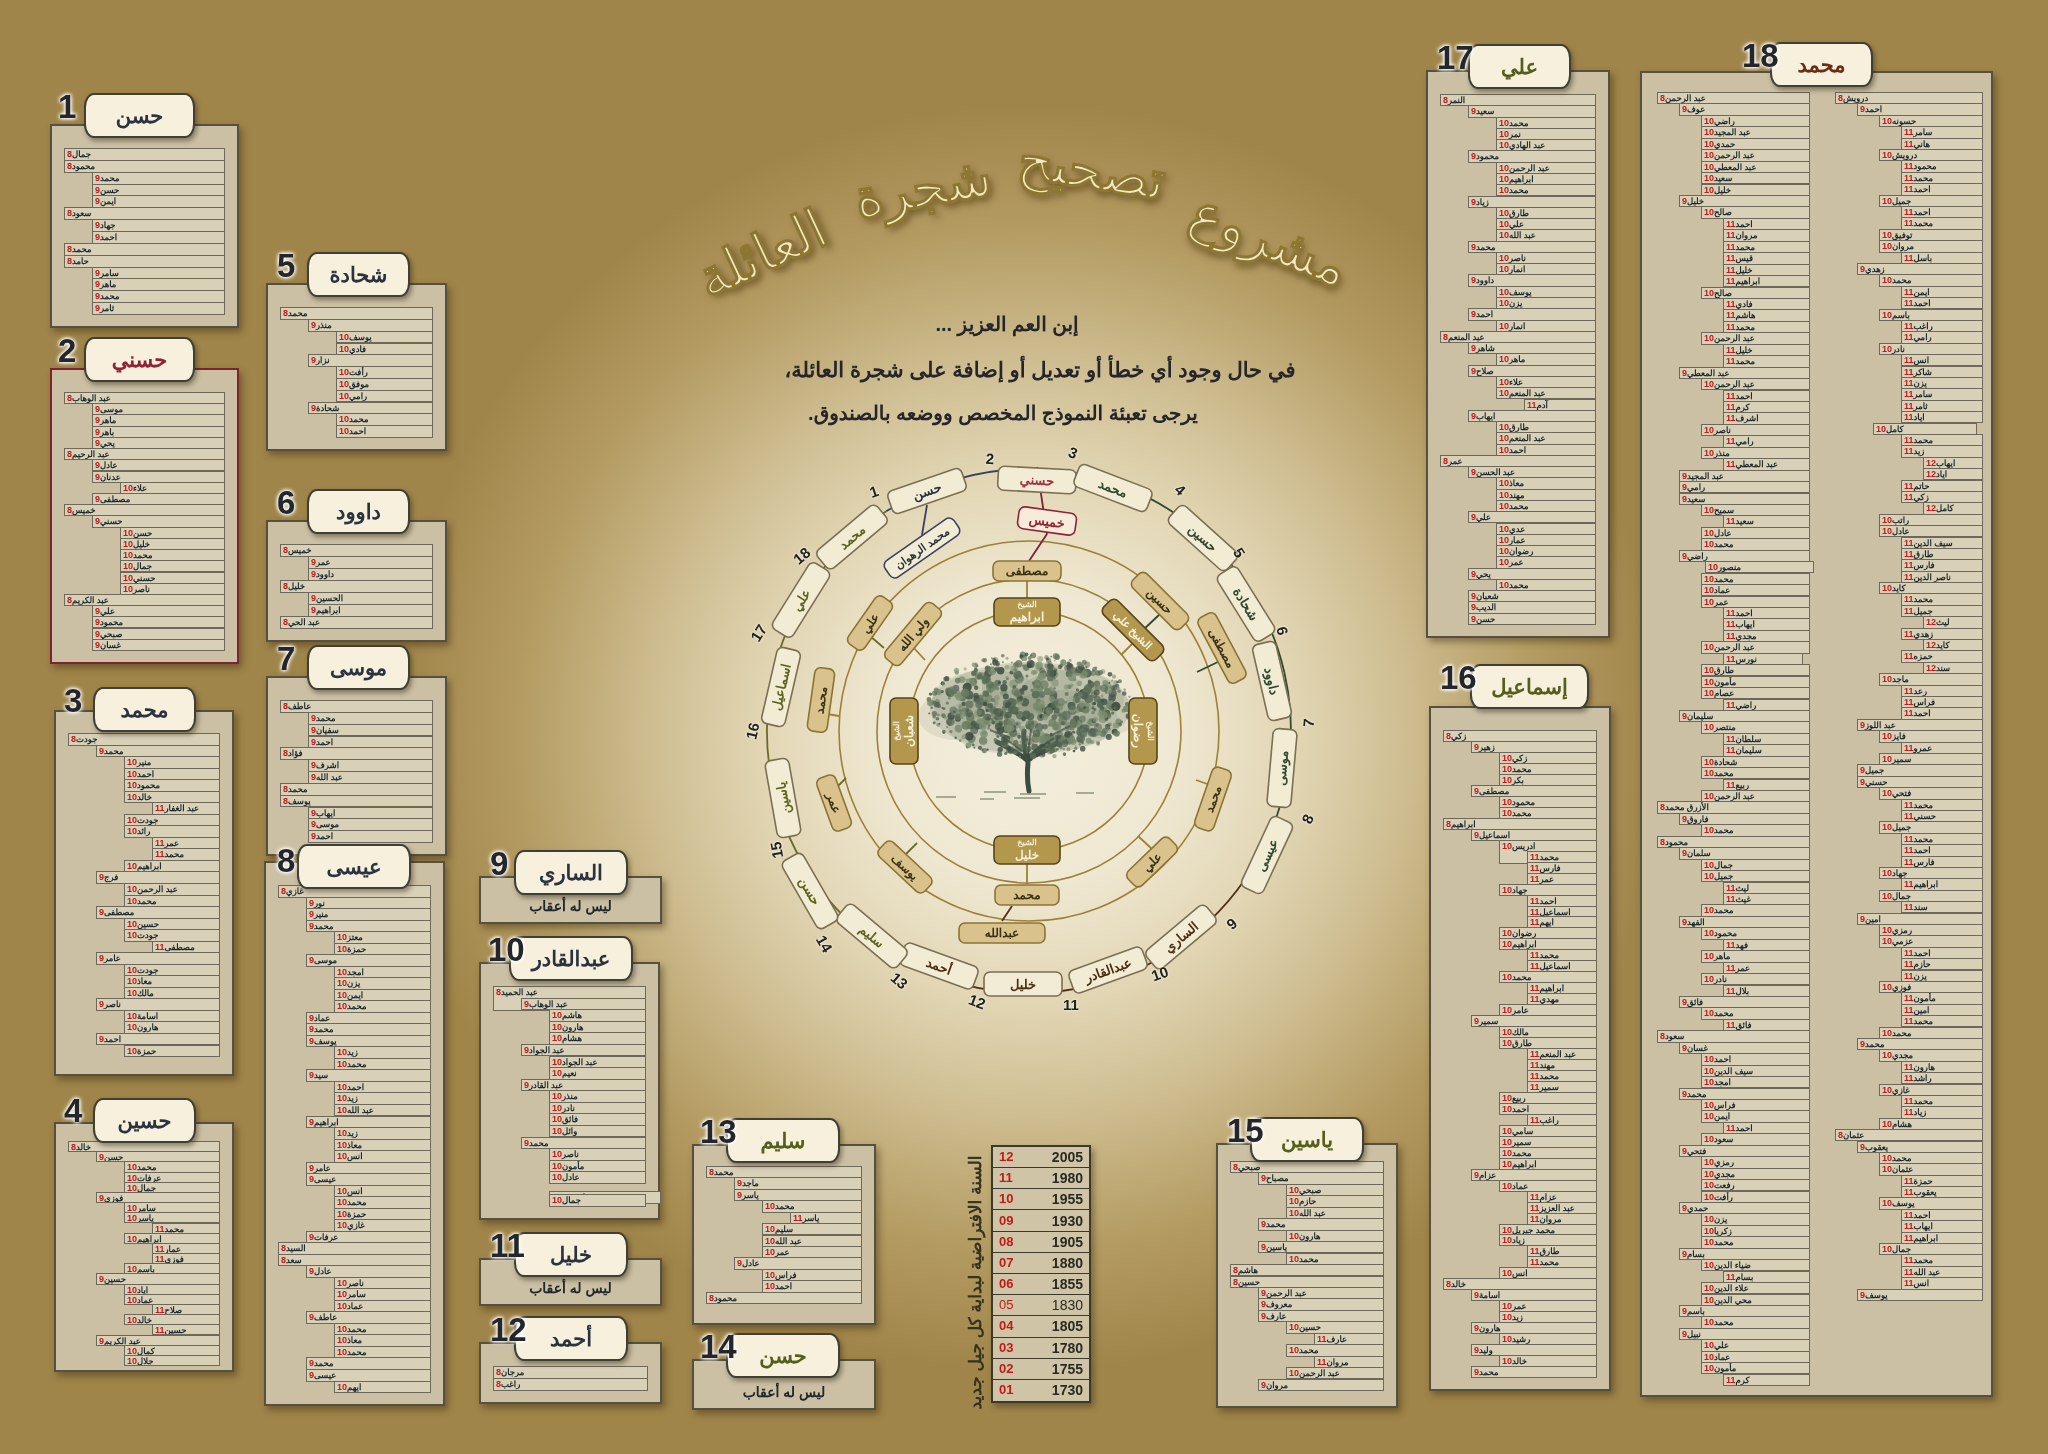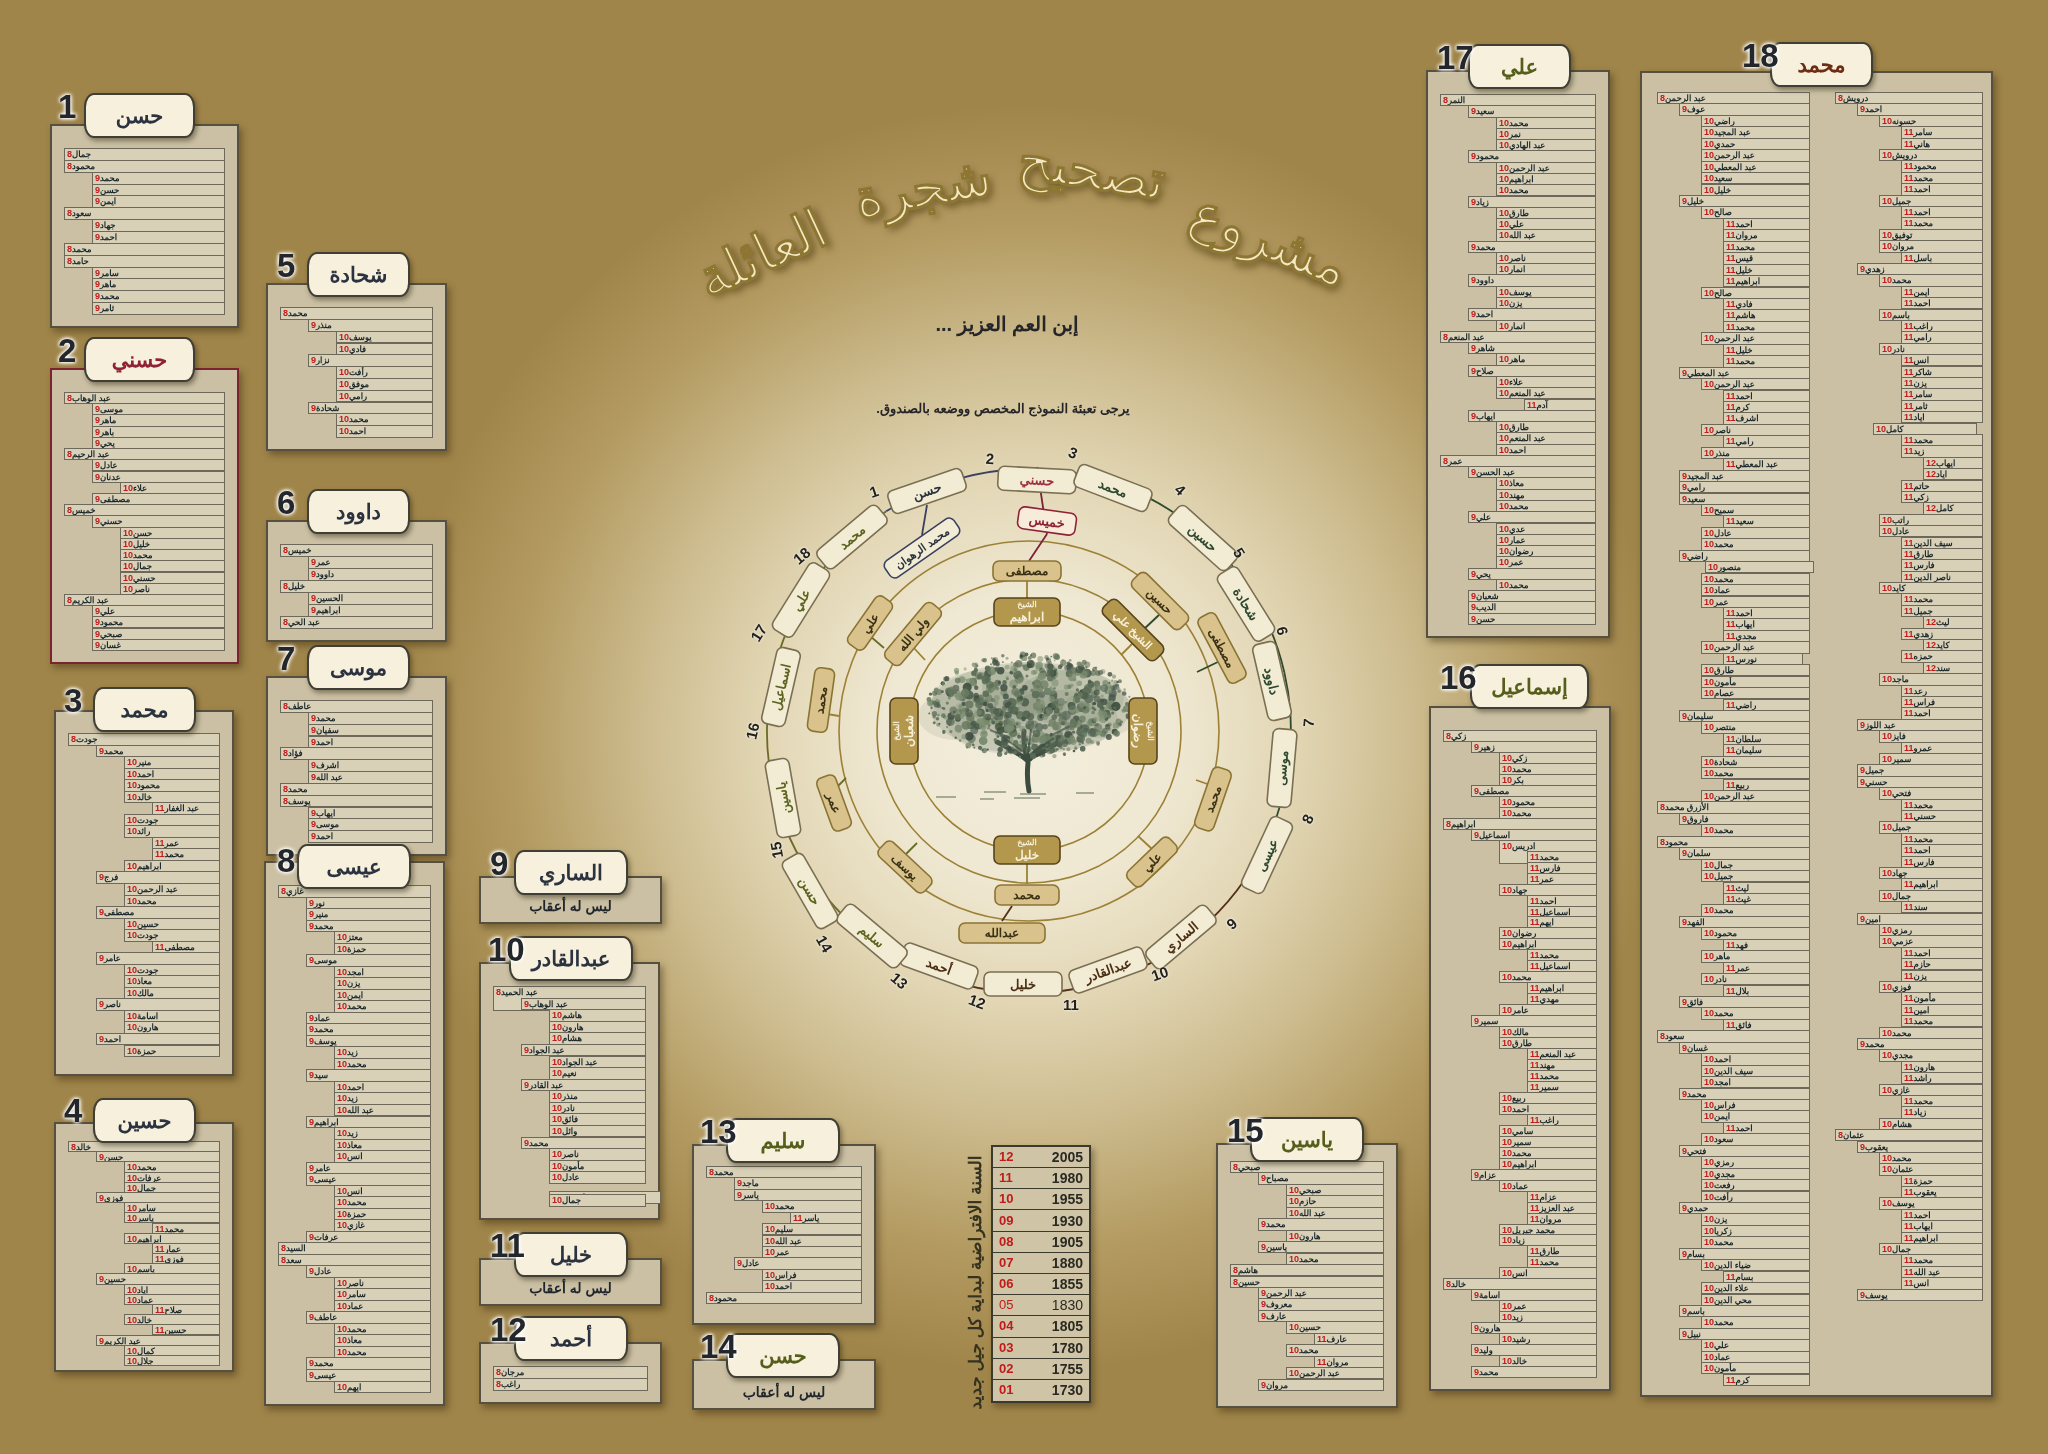--- a/index.html
+++ b/index.html
@@ -25,22 +25,23 @@
 <div class="tw" style="left:1270px;top:240px;font-size:54px;transform:translate(-50%,-50%) rotate(22deg)">مشروع</div>
 
 <div class="tw" style="left:1092px;top:170px;font-size:54px;transform:translate(-50%,-50%) rotate(9deg)">تصحيح</div>
 
 <div class="tw" style="left:923px;top:188px;font-size:54px;transform:translate(-50%,-50%) rotate(-10deg)">شجرة</div>
 
 <div class="tw" style="left:762px;top:254px;font-size:54px;transform:translate(-50%,-50%) rotate(-25deg)">العائلة</div>
 
 <div class="sub" style="left:1007px;top:312px;font-size:20px">إبن العم العزيز ...</div>
 
-
-<div class="sub" style="left:1003px;top:401px;font-size:13px">يرجى تعبئة النموذج المخصص ووضعه بالصندوق.</div>
+<div class="sub" style="left:1040px;top:358px;font-size:21px">في حال وجود أي خطأ أو تعديل أو إضافة على شجرة العائلة،</div>
+
+<div class="sub" style="left:1003px;top:401px;font-size:20px">يرجى تعبئة النموذج المخصص ووضعه بالصندوق.</div>
 
 <svg style="position:absolute;left:649px;top:400px" width="760" height="700" viewBox="0 0 760 700">
 
 <circle cx="380" cy="331" r="120" fill="none" stroke="#9c8136" stroke-width="1.6"></circle>
 
 <circle cx="380" cy="331" r="152" fill="none" stroke="#9c8136" stroke-width="1.6"></circle>
 
 <circle cx="380" cy="331" r="190" fill="none" stroke="#9c8136" stroke-width="1.6"></circle>
 
 <g fill="none" stroke-width="1.8">

